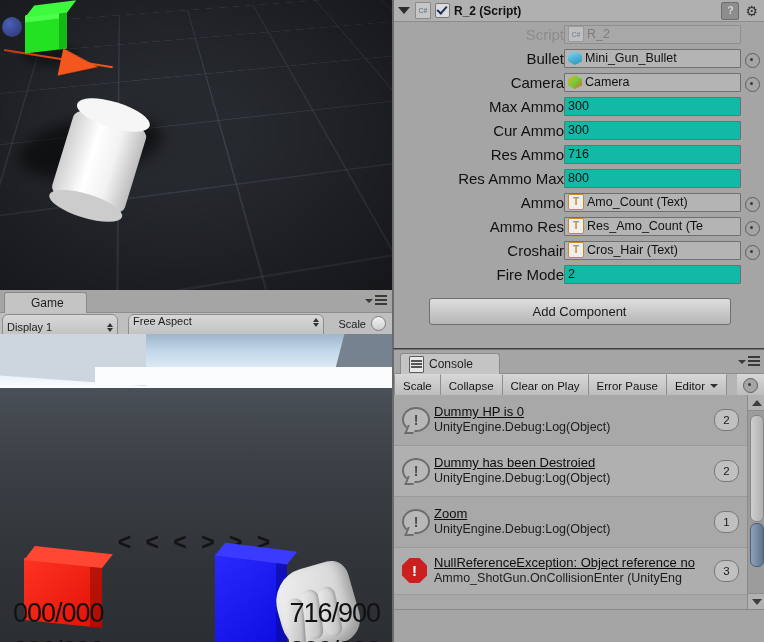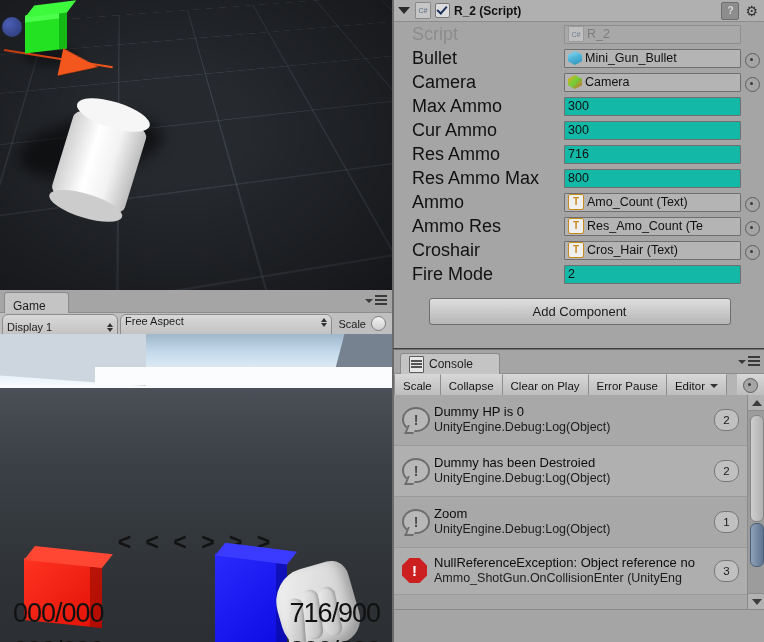--- a/index.html
+++ b/index.html
@@ -90,21 +90,21 @@
   .tab-strip{
     position:relative;height:22px;background:#a5a5a5;
     border-bottom:1px solid #8d8d8d;
   }
   .tab{
     position:absolute;left:4px;top:2px;height:20px;
     background:#c4c4c4;
     border:1px solid #8a8a8a;border-bottom:none;
     border-radius:3px 3px 0 0;
     display:flex;align-items:center;gap:5px;padding:0 22px 0 8px;
-    font-size:12px;color:#1d1d1d;flex-direction:column;
+    font-size:12px;color:#1d1d1d;
   }
   .tab-ico{width:13px;height:13px;display:inline-block;position:relative;}
   .pac-ico{
     width:12px;height:12px;border-radius:50%;
     background:#2d2d2d;
     clip-path:polygon(0 0,100% 0,100% 38%,52% 50%,100% 62%,100% 100%,0 100%);
   }
   .panel-menu{
     position:absolute;right:5px;top:5px;display:flex;align-items:center;gap:2px;
   }
@@ -115,21 +115,21 @@
   .menu-lines{display:inline-block;}
   .menu-lines i{display:block;width:12px;height:2px;background:#3a3a3a;margin-bottom:2px;}
 
   .game-toolbar{
     height:21px;background:#bfbfbf;border-bottom:1px solid #8a8a8a;
     display:flex;align-items:stretch;font-size:11px;
   }
   .gt-btn{
     display:flex;align-items:center;justify-content:space-between;
     background:linear-gradient(#d8d8d8,#bdbdbd);
-    border:1px solid #8d8d8d;margin:1px 0 1px 2px;
+    border:1px solid #8d8d8d;margin:1px 8px 1px 2px;
     padding:12px 4px;color:#1b1b1b;border-radius:6px;
   }
   .gt-display{width:106px;}
   .gt-aspect{flex:1;min-width:0;align-items:flex-end;}
   .gt-scale{
     display:flex;align-items:center;gap:5px;padding:0 4px;margin:1px 2px 1px 2px;
     color:#1b1b1b;
   }
   .updown{
     display:inline-flex;flex-direction:column;gap:1px;margin-left:4px;
@@ -248,21 +248,21 @@
   .help-ico{
     width:16px;height:16px;background:#8d8d8d;border:1px solid #6e6e6e;border-radius:2px;
     display:flex;align-items:center;justify-content:center;
     font-size:10px;color:#d8d8d8;font-weight:bold;
   }
   .gear-ico{font-size:14px;color:#2e2e2e;line-height:1;}
 
   .field-row{
     display:flex;align-items:center;height:24px;padding:0 0 0 18px;
   }
-  .field-label{width:152px;font-size:18px;color:#111;}
+  .field-label{width:152px;font-size:15px;color:#111;text-align:right;}
   .field-label.dim{color:#8c8c8c;}
   .field-ctrl{flex:1;display:flex;align-items:flex-end;gap:4px;padding-right:5px;}
   .obj-field,.num-field{
     flex:1;min-width:0;height:17px;
     border:1px solid #6f6f6f;border-radius:1px;
     background:#b4b4b4;
     display:flex;align-items:center;gap:3px;padding:0 3px;
     font-size:12.5px;color:#111;overflow:hidden;white-space:nowrap;
   }
   .obj-field.readonly{background:#a8a8a8;border-color:#8e8e8e;color:#7d7d7d;}
@@ -362,21 +362,21 @@
     background:#b8b8b8;border-left:2px solid #6d6d6d;border-bottom:2px solid #6d6d6d;
     transform:skewX(-22deg);
   }
   .err-oct{
     width:25px;height:25px;background:#cc1f1f;
     clip-path:polygon(30% 0,70% 0,100% 30%,100% 70%,70% 100%,30% 100%,0 70%,0 30%);
     display:flex;align-items:center;justify-content:center;
     color:#fff;font-size:15px;font-weight:bold;line-height:1;
   }
   .log-text{flex:1;min-width:0;overflow:hidden;}
-  .log-main{font-size:13px;color:#0d0d0d;white-space:nowrap;line-height:1.25;}
+  .log-main{font-size:13px;color:#0d0d0d;white-space:nowrap;line-height:1.25;text-decoration:underline;}
   .log-sub{font-size:12.5px;color:#1c1c1c;white-space:nowrap;line-height:1.25;}
   .log-count{
     position:absolute;right:26px;top:50%;transform:translateY(-50%);
     min-width:23px;height:20px;border-radius:10px;
     background:#c0c0c0;border:1px solid #787878;
     display:flex;align-items:center;justify-content:center;
     font-size:11.5px;color:#1a1a1a;
   }
   .con-scroll{
     position:absolute;right:0;top:45px;bottom:34px;width:17px;

